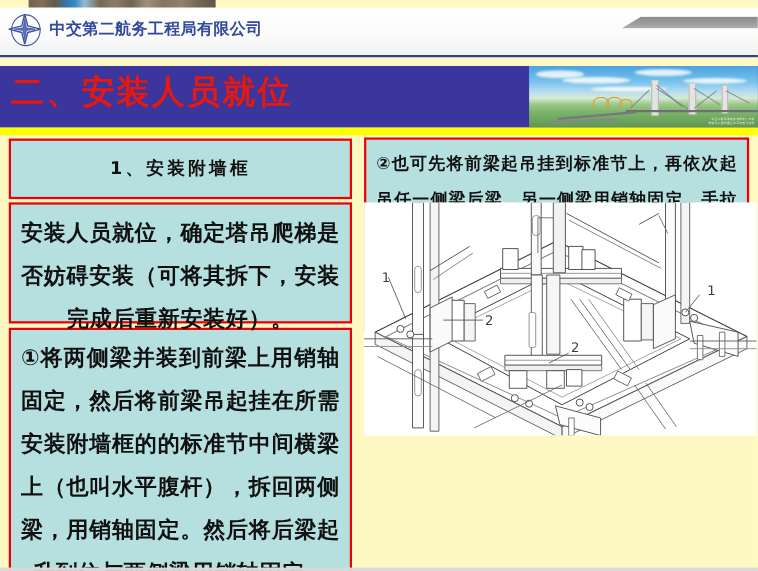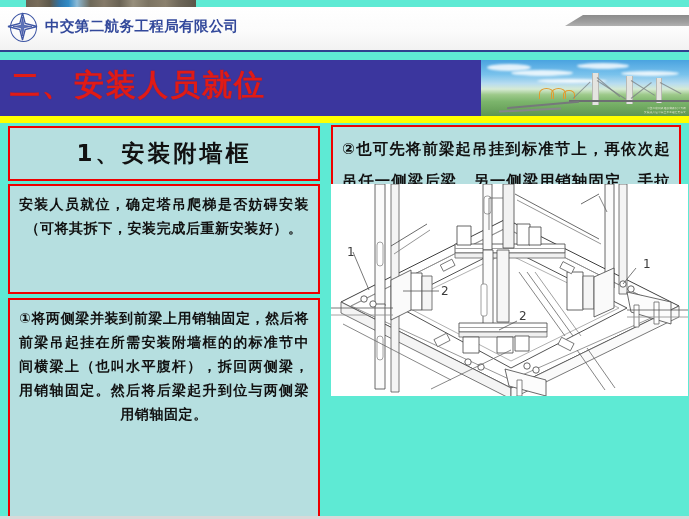--- a/index.html
+++ b/index.html
@@ -12,21 +12,21 @@
     width: 689px;
     height: 519px;
     overflow: hidden;
     font-family: "DejaVu Sans", "Liberation Sans", sans-serif;
     position: relative;
   }
   #slide {
     position: relative;
     width: 689px;
     height: 519px;
-    background: #5eead4;
+    background: #fef9c3;
     overflow: hidden;
   }
 
   
   .top-strip {
     position: absolute;
     left: 26px;
     top: 0;
     width: 170px;
     height: 7px;
@@ -208,28 +208,28 @@
     border: 2.5px solid #ee0000;
     box-sizing: border-box;
     color: #111111;
     font-family: "DejaVu Sans", "Liberation Sans", sans-serif;
   }
   .tbox.heading {
     height: 55px;
     display: flex;
     align-items: center;
     justify-content: center;
-    font-size: 23px;
+    font-size: 16px;
     font-weight: bold;
     letter-spacing: 3px;
   }
   .tbox.para {
     padding: 6px 9px 7px 9px;
-    font-size: 14px;
-    line-height: 24px;
+    font-size: 20px;
+    line-height: 39px;
     text-align: justify;
     text-align-last: center;
     letter-spacing: .6px;
     font-weight: bold;
   }
   .tbox.para2 {
     margin-top: 3px;
     height: 110px;
   }
   .tbox.para3 {

